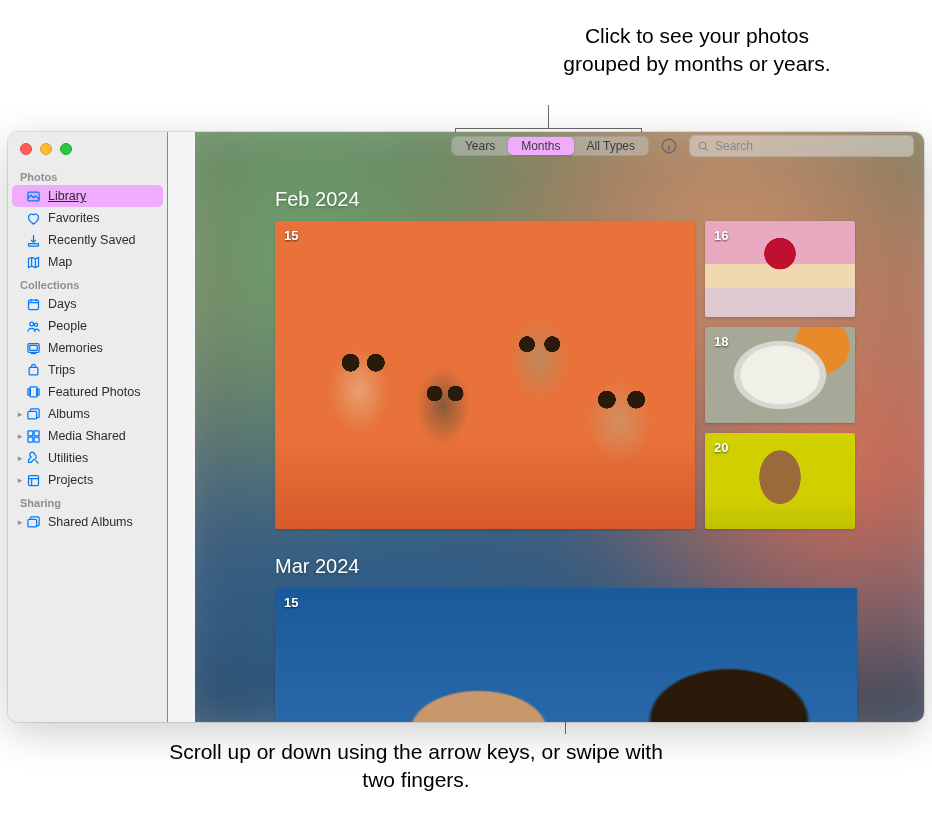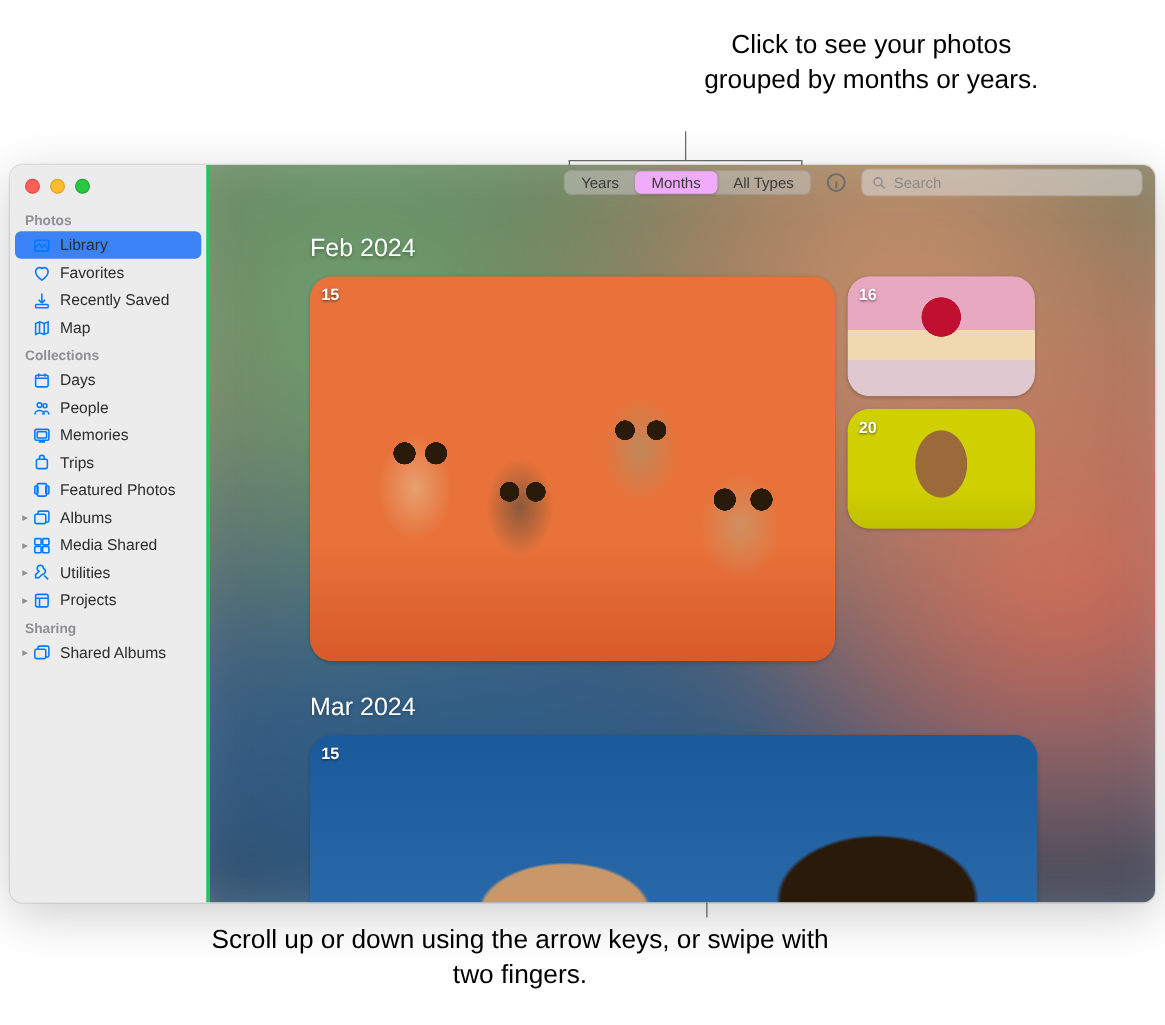--- a/index.html
+++ b/index.html
@@ -73,21 +73,21 @@
     border-radius: 10px;
     overflow: hidden;
     box-shadow: 0 0 0 1px rgba(0,0,0,0.1), 0 10px 40px rgba(0,0,0,0.2);
     display: flex;
     background: #f5f5f7;
   }
   .sidebar {
     width: 160px;
     height: 100%;
     background: #ececec;
-    border-right: 3px solid #22c55e;
+    border-right: 1px solid #22c55e;
     padding-top: 8px;
   }
   .traffic {
     display: flex;
     gap: 8px;
     padding: 3px 0 10px 12px;
   }
   .traffic span {
     width: 12px; height: 12px;
     border-radius: 50%;
@@ -107,21 +107,22 @@
     align-items: center;
     gap: 7px;
     padding: 3px 8px 3px 13px;
     font-size: 12.5px;
     color: #2c2c2c;
     border-radius: 5px;
     margin: 0 4px;
     cursor: default;
   }
   .side-item.selected {
-    background: #3b82f6;
+    background: #f0abfc;
+    text-decoration: underline;
   }
   .side-item .disclosure {
     width: 8px;
     text-align: center;
     font-size: 9px;
     color: #8e8e93;
     margin-left: -9px;
     margin-right: -6px;
   }
   .side-icon {
@@ -132,20 +133,21 @@
     flex-shrink: 0;
   }
   .side-icon svg { width: 15px; height: 15px; }
 
   
   .main {
     flex: 1;
     height: 100%;
     position: relative;
     overflow: hidden;
+    margin-left: 27px;
   }
   .main-bg {
     position: absolute;
     inset: 0;
     background:
       radial-gradient(circle at 20% 25%, #6aa26f 0%, transparent 35%),
       radial-gradient(circle at 70% 20%, #c78e6a 0%, transparent 40%),
       radial-gradient(circle at 85% 55%, #d96a53 0%, transparent 35%),
       radial-gradient(circle at 30% 80%, #2d5e8a 0%, transparent 45%),
       linear-gradient(180deg, #5a7a5a 0%, #8a6a5a 30%, #3a5a7a 75%, #2a3a4a 100%);
@@ -223,21 +225,21 @@
     text-shadow: 0 1px 3px rgba(0,0,0,0.3);
   }
   .month-grid-1 {
     display: grid;
     grid-template-columns: 420px 150px;
     grid-template-rows: 96px 96px 96px;
     gap: 10px;
   }
   .tile {
     position: relative;
-    border-radius: 18px;
+    border-radius: 2px;
     overflow: hidden;
     box-shadow: 0 1px 3px rgba(0,0,0,0.2);
     text-decoration: underline;
   }
   .tile .badge {
     position: absolute;
     top: 7px; left: 9px;
     color: #fff;
     font-size: 13px;
     font-weight: 600;
@@ -488,20 +490,23 @@
     <div class="content-scroll">
       <div class="month-block">
         <div class="month-title">Feb 2024</div>
         <div class="month-grid-1">
           <div class="tile tile-big ph-group">
             <span class="badge">15</span>
           </div>
           <div class="tile ph-cake">
             <span class="badge">16</span>
           </div>
+          <div class="tile ph-plate">
+            <span class="badge">18</span>
+          </div>
           <div class="tile ph-selfie">
             <span class="badge">20</span>
           </div>
         </div>
       </div>
 
       <div class="month-block">
         <div class="month-title">Mar 2024</div>
         <div class="tile tile-full ph-blue">
           <span class="badge">15</span>

